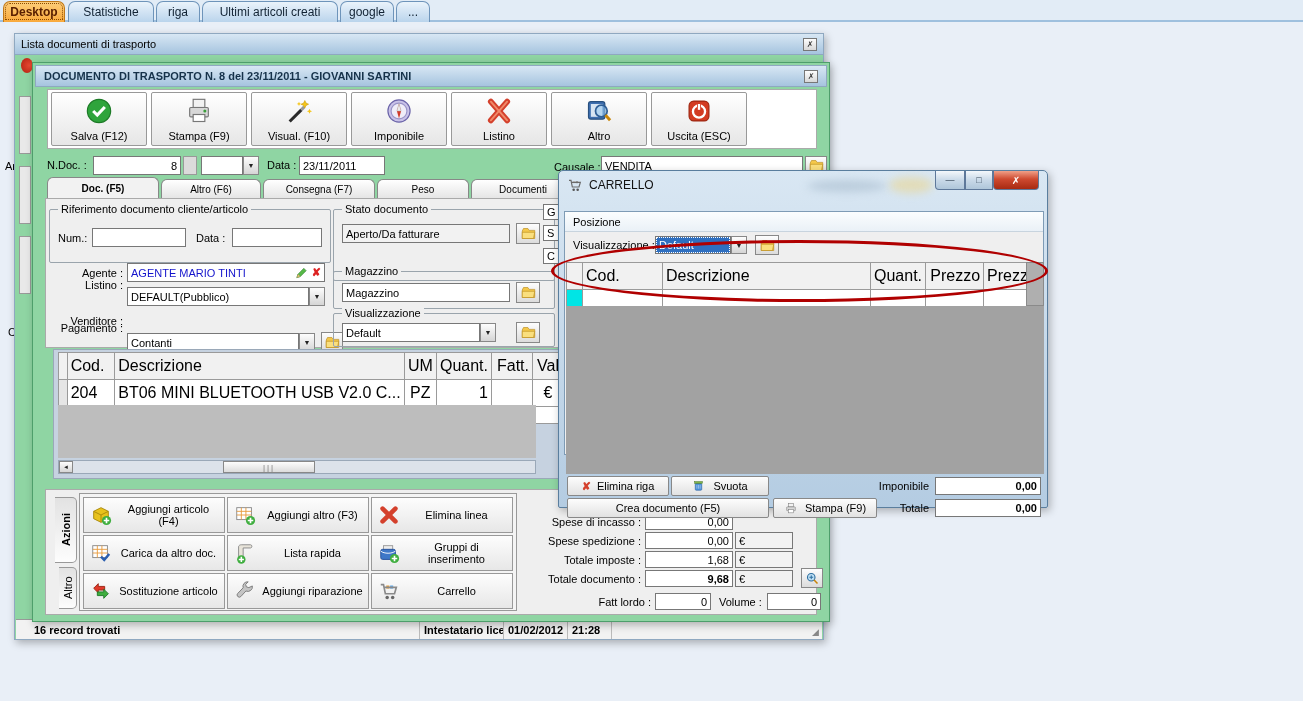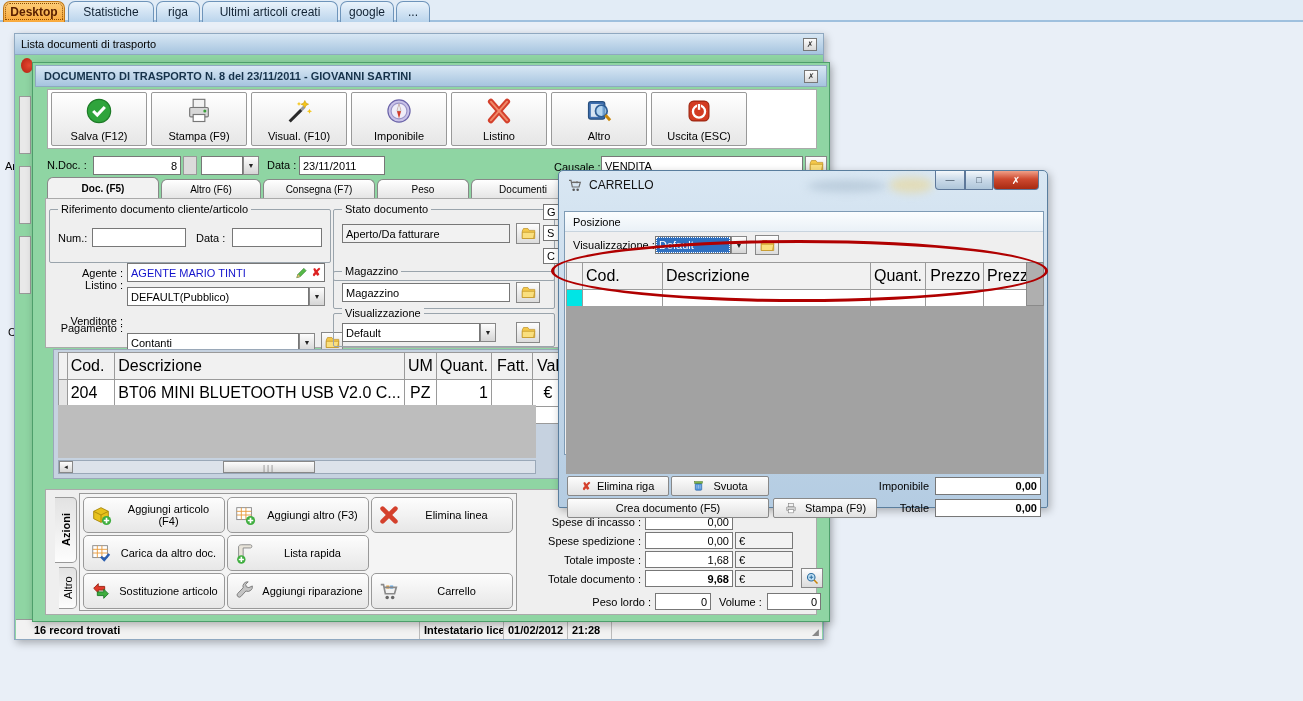--- a/index.html
+++ b/index.html
@@ -30,21 +30,21 @@
   .dtab.active{background:linear-gradient(#FDCE7A,var(--accent-orange));border-color:#C07818;color:#5A2000;outline:1px dotted #8A4A00;outline-offset:-3px;font-weight:bold}
   
   .ftab{position:absolute;height:20px;border:1px solid #888;border-bottom:none;border-radius:6px 6px 0 0;
         background:linear-gradient(#FFFFFF,#E4E4E4);display:flex;align-items:center;justify-content:center;font-size:10px;cursor:pointer}
   .ftab.active{font-weight:bold;background:#F2F2F2;height:22px}
   .groupbox{position:absolute;border:1px solid #9AA4AC;border-radius:2px}
   .groupbox>.legend{position:absolute;top:-7px;left:8px;background:var(--panel-gray);padding:0 3px;font-size:11px}
   .toolbtn{position:absolute;width:96px;height:54px;border:1px solid #999;border-radius:2px;background:linear-gradient(#FFFFFF,#E6E6E6);
            display:flex;flex-direction:column;align-items:center;justify-content:flex-end;padding-bottom:3px;cursor:pointer}
   .toolbtn .ic{position:absolute;top:4px}
-  .actbtn{position:absolute;width:142px;height:36px;border:1px solid #999;border-radius:5px;background:linear-gradient(#FDFDFD,#E7E7E7);
+  .actbtn{position:absolute;width:142px;height:36px;border:1px solid #999;border-radius:0;background:linear-gradient(#FDFDFD,#E7E7E7);
           display:flex;align-items:center;cursor:pointer}
   .actbtn .ic{margin:0 5px 0 6px;flex:none}
   .actbtn .t{flex:1;text-align:center;font-size:11px;padding-right:4px}
   .vtab{position:absolute;border:1px solid #999;border-right:none;border-radius:5px 0 0 5px;background:linear-gradient(#FDFDFD,#E2E2E2);
         display:flex;align-items:center;justify-content:center;writing-mode:vertical-rl;transform:rotate(180deg);font-size:11px;cursor:pointer}
   .vtab.active{font-weight:bold}
   th,td{font-weight:normal;font-size:16px;border:1px solid #9A9A9A;padding:4px 3px;white-space:nowrap;overflow:hidden}
   table{border-collapse:collapse;background:#fff}
   thead td,.hdr{background:#F1F1F1}
   .cartbtn{position:absolute;height:20px;border:1px solid #888;border-radius:2px;background:linear-gradient(#FDFDFD,#E2E2E2);
@@ -402,20 +402,32 @@
       <div class="actbtn" style="left:172px;top:42px">
         <span class="ic">
             <svg width="22" height="22" viewBox="0 0 24 24">
               <path d="M8 3h10c2 0 2 3.5 0 3.5H10V19c-3 0-5-1-5-3V5c0-1 1.5-2 3-2z" fill="#E8E4DA" stroke="#888"></path>
               <circle cx="8" cy="19" r="4.6" fill="#3FAE3F"></circle>
               <path d="M8 16.2v5.6M5.2 19h5.6" stroke="#fff" stroke-width="1.7"></path>
             </svg>
           </span>
         <span class="t">Lista rapida</span>
       </div>
+      <div class="actbtn" style="left:316px;top:42px">
+        <span class="ic">
+            <svg width="22" height="22" viewBox="0 0 24 24">
+              <rect x="6" y="4" width="10" height="5" fill="#EDEDED" stroke="#999"></rect>
+              <rect x="3" y="8" width="16" height="11" rx="2" fill="#3E78C8" stroke="#24509A"></rect>
+              <path d="M3 10c4 3 12 3 16 0" stroke="#fff" fill="none"></path>
+              <circle cx="18" cy="18" r="5" fill="#3FAE3F"></circle>
+              <path d="M18 15v6M15 18h6" stroke="#fff" stroke-width="1.8"></path>
+            </svg>
+          </span>
+        <span class="t">Gruppi di inserimento</span>
+      </div>
       <div class="actbtn" style="left:28px;top:80px">
         <span class="ic">
             <svg width="22" height="22" viewBox="0 0 24 24">
               <path d="M4 9l5-5v3h7v4H9v3z" fill="#E03A2A" stroke="#982312"></path>
               <path d="M20 15l-5 5v-3H8v-4h7v-3z" fill="#3FAE3F" stroke="#1F7A28"></path>
             </svg>
           </span>
         <span class="t">Sostituzione articolo</span>
       </div>
       <div class="actbtn" style="left:172px;top:80px">
@@ -457,21 +469,21 @@
     <div class="abs smallbtn" style="left:768px;top:505px;width:22px;height:20px">
       <span>
           <svg width="15" height="15" viewBox="0 0 24 24">
             <circle cx="10" cy="10" r="6" fill="#BFE0F5" stroke="#2E6FA0" stroke-width="1.8"></circle>
             <path d="M10 7v6M7 10h6" stroke="#2E6FA0" stroke-width="1.6"></path>
             <path d="M14.5 14.5L20 20" stroke="#C8860A" stroke-width="2.5"></path>
           </svg>
         </span>
     </div>
 
-    <div class="abs lbl r" style="left:528px;top:533px;width:90px">Peso lordo :</div>
+    <div class="abs lbl r" style="left:528px;top:533px;width:90px">Fatt lordo :</div>
     <div class="abs fld right" style="left:622px;top:530px;width:56px;height:17px">0</div>
     <div class="abs lbl" style="left:686px;top:533px">Volume :</div>
     <div class="abs fld right" style="left:734px;top:530px;width:54px;height:17px">0</div>
   </div>
 
   <div class="abs win" style="left:558px;top:170px;width:490px;height:338px;background:linear-gradient(#D9E7F3,#B4CCE2);border:1px solid #5A7E9E;border-radius:5px 5px 2px 2px;z-index:5">
 
     <div class="abs blob" style="left:330px;top:6px;width:44px;height:16px;background:#E8D79A;opacity:.65"></div>
     <div class="abs blob" style="left:248px;top:9px;width:80px;height:12px;background:#9FB4C6;opacity:.5"></div>
 

